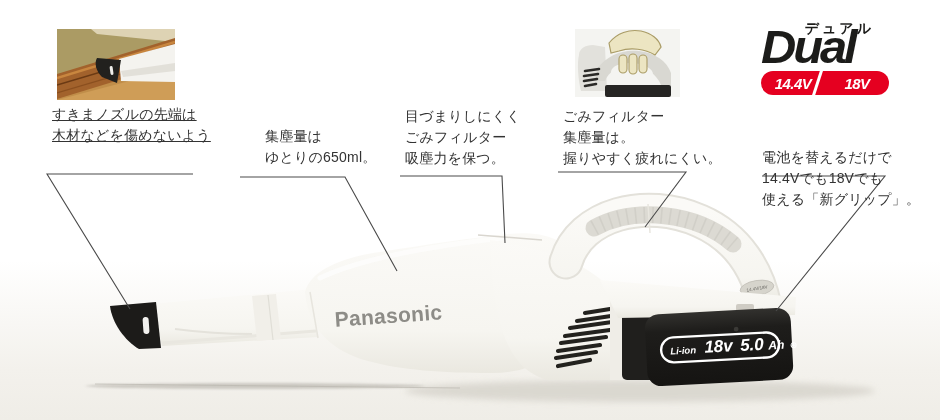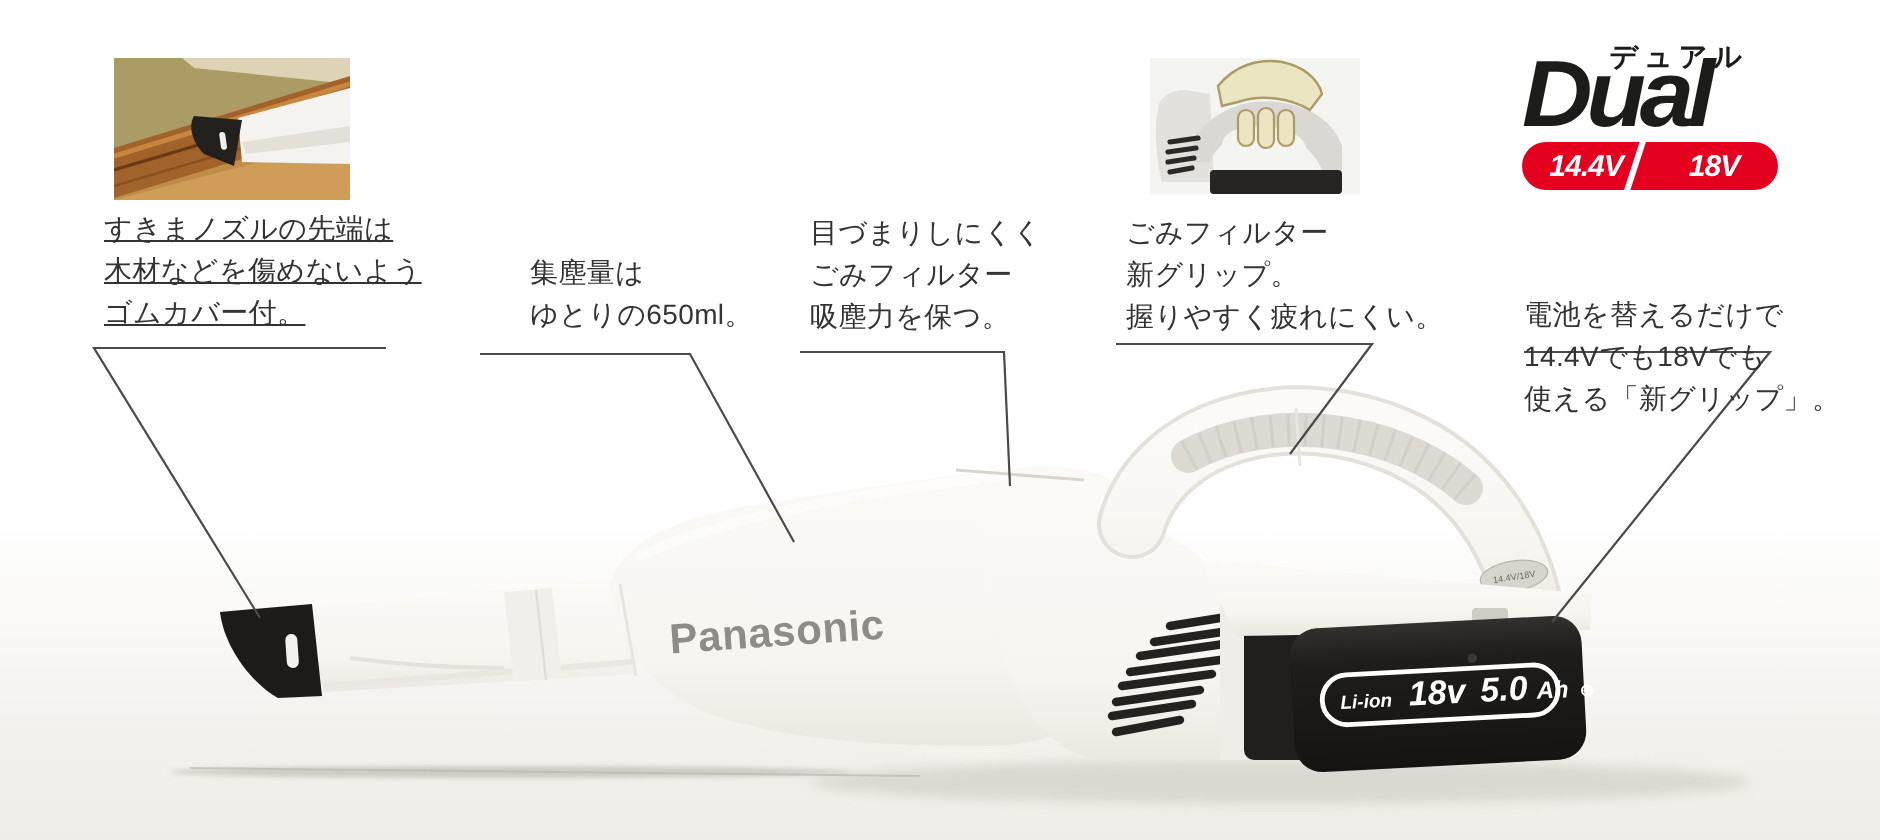--- a/index.html
+++ b/index.html
@@ -185,37 +185,36 @@
     <g fill="#ece5c2" stroke="#aa9c66" stroke-width="1.1">
       <rect x="44" y="26" width="8" height="18" rx="4"></rect>
       <rect x="54" y="25" width="8" height="20" rx="4"></rect>
       <rect x="64" y="26" width="8" height="18" rx="4"></rect>
     </g>
   </svg>
 
   <div class="note" style="left:52px;top:104px;text-decoration:underline;">
     <span>すきまノズルの先端は</span>
     <span>木材などを傷めないよう</span>
-    <span>ゴムカバー付。</span>
   </div>
 
   <div class="note" style="left:245px;top:126px;margin-left:20px;">
     <span>集塵量は</span>
     <span>ゆとりの650ml。</span>
   </div>
 
   <div class="note" style="left:405px;top:106px;">
     <span>目づまりしにくく</span>
     <span>ごみフィルター</span>
     <span>吸塵力を保つ。</span>
   </div>
 
   <div class="note" style="left:563px;top:106px;">
     <span>ごみフィルター</span>
-    <span>新グリップ。</span>
+    <span>集塵量は。</span>
     <span>握りやすく疲れにくい。</span>
   </div>
 
   <div class="note" style="left:762px;top:103px;margin-top:44px;">
     <span>電池を替えるだけで</span>
     <span>14.4Vでも18Vでも</span>
     <span>使える「新グリップ」。</span>
   </div>
 
   <div class="dual">

